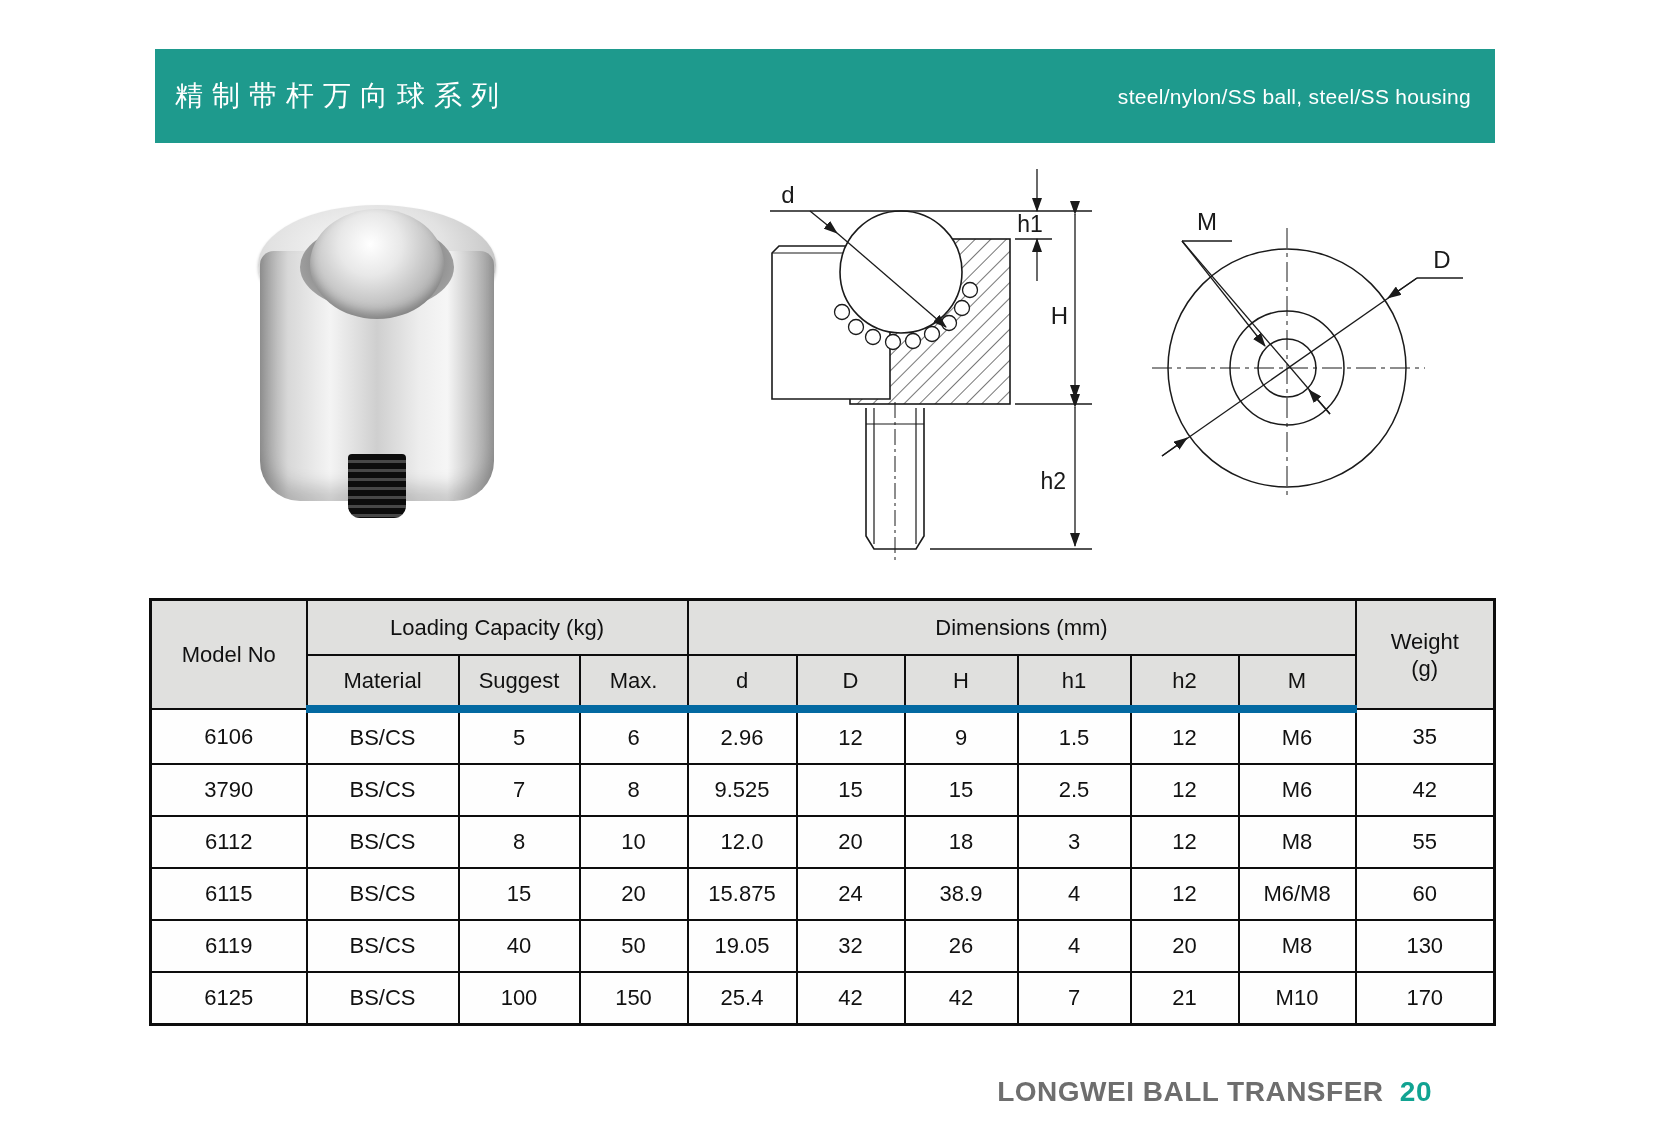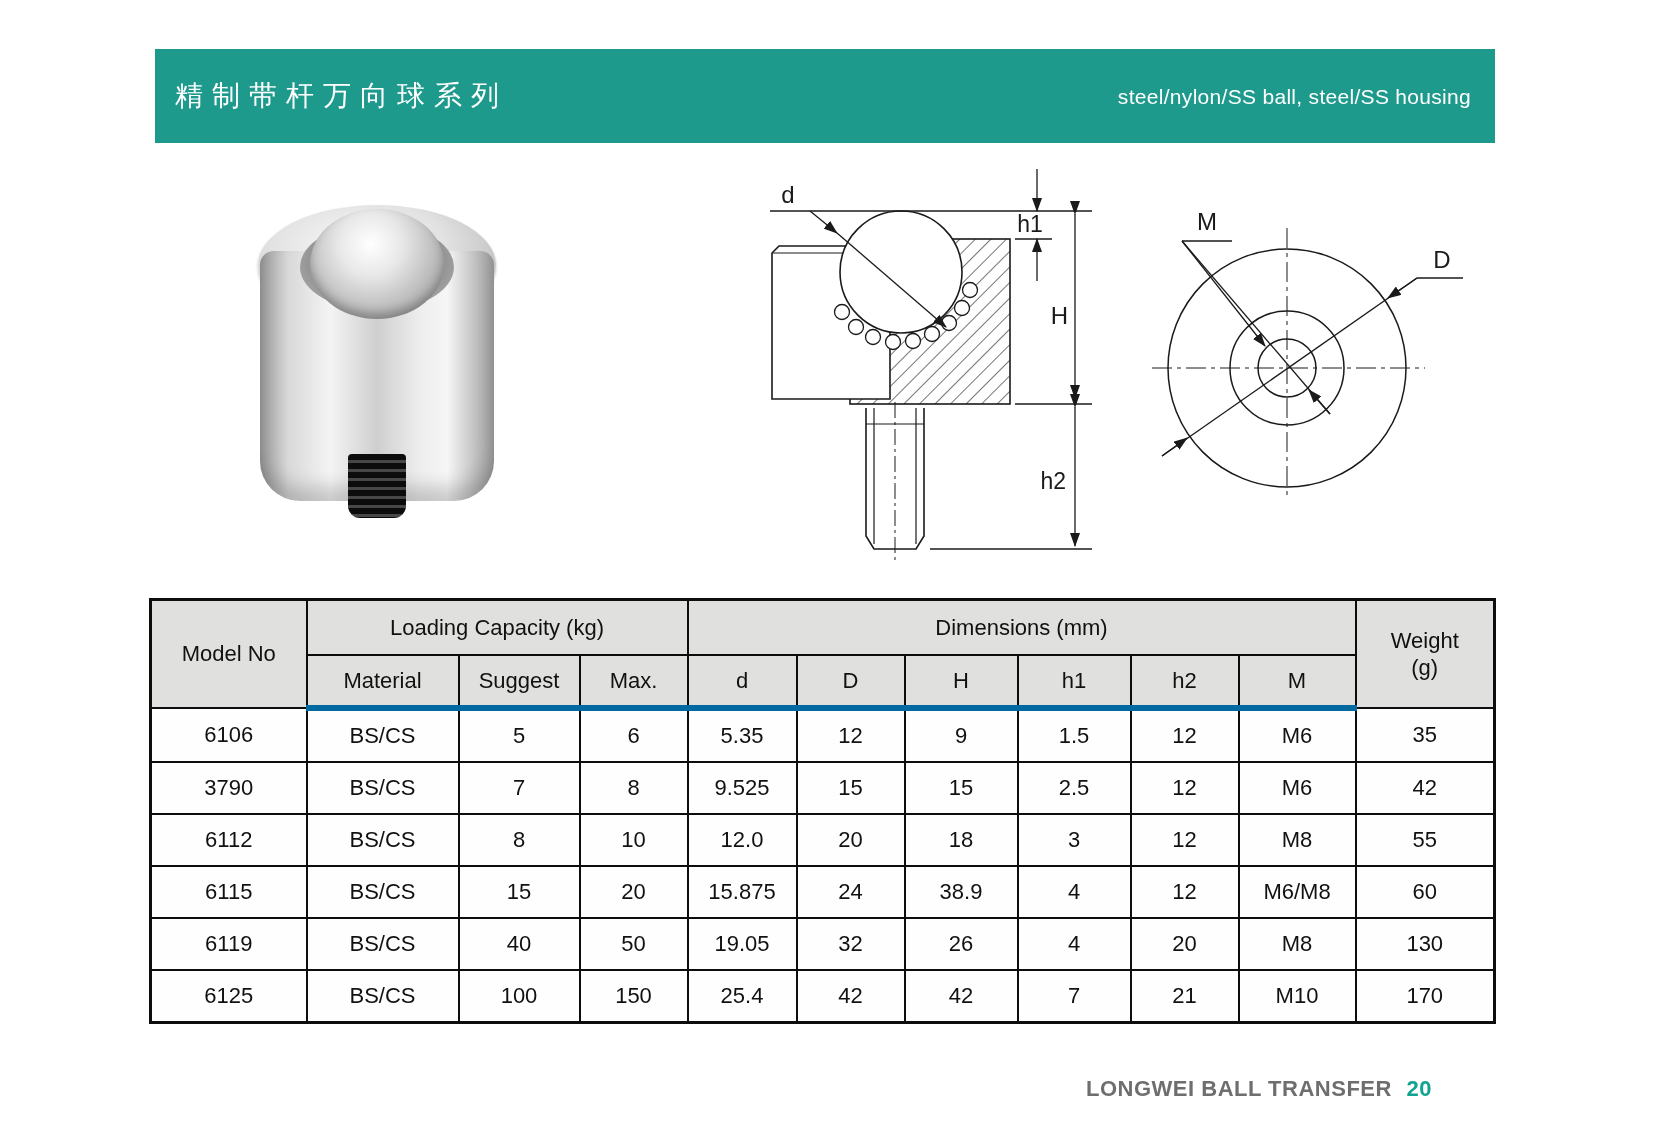--- a/index.html
+++ b/index.html
@@ -51,27 +51,27 @@
   table.spec{
     position:absolute;left:149px;top:582px;border-collapse:collapse;table-layout:fixed;
     font-size:22px;color:#111;
   }
   table.spec td{
     border:2px solid #0d0d0d;text-align:center;vertical-align:middle;
     background:#fefefe;padding:0;
   }
   table.spec tr.head td{background:#e0e0de;}
   table.spec tr.head1 td{height:53px;}
-  table.spec tr.head2 td{height:49px;border-bottom:6px solid #0369a1;}
+  table.spec tr.head2 td{height:49px;border-bottom:8px solid #0369a1;}
   table.spec tr.datarow td{height:50px;}
   table.spec{border:3px solid #0d0d0d;}
   .weight-cell div{line-height:27px;}
   
   .footer{
-    position:absolute;right:222px;top:1060px;font-size:22px;font-weight:700;letter-spacing:0.5px;
+    position:absolute;right:222px;top:1060px;font-size:28px;font-weight:700;letter-spacing:0.5px;
     color:#6e6e6e;white-space:nowrap;
   }
   .footer .pageno{color:#11a392;margin-left:8px;}
 </style>
 </head>
 <body>
 
 <div class="page">
 
   <div class="band">
@@ -215,21 +215,21 @@
         <td>h1</td>
         <td>h2</td>
         <td>M</td>
       </tr>
 
     <tr class="datarow">
           <td>6106</td>
           <td>BS/CS</td>
           <td>5</td>
           <td>6</td>
-          <td>5.35</td>
+          <td>2.96</td>
           <td>12</td>
           <td>9</td>
           <td>1.5</td>
           <td>12</td>
           <td>M6</td>
           <td>35</td>
         </tr>
         <tr class="datarow">
           <td>3790</td>
           <td>BS/CS</td>

